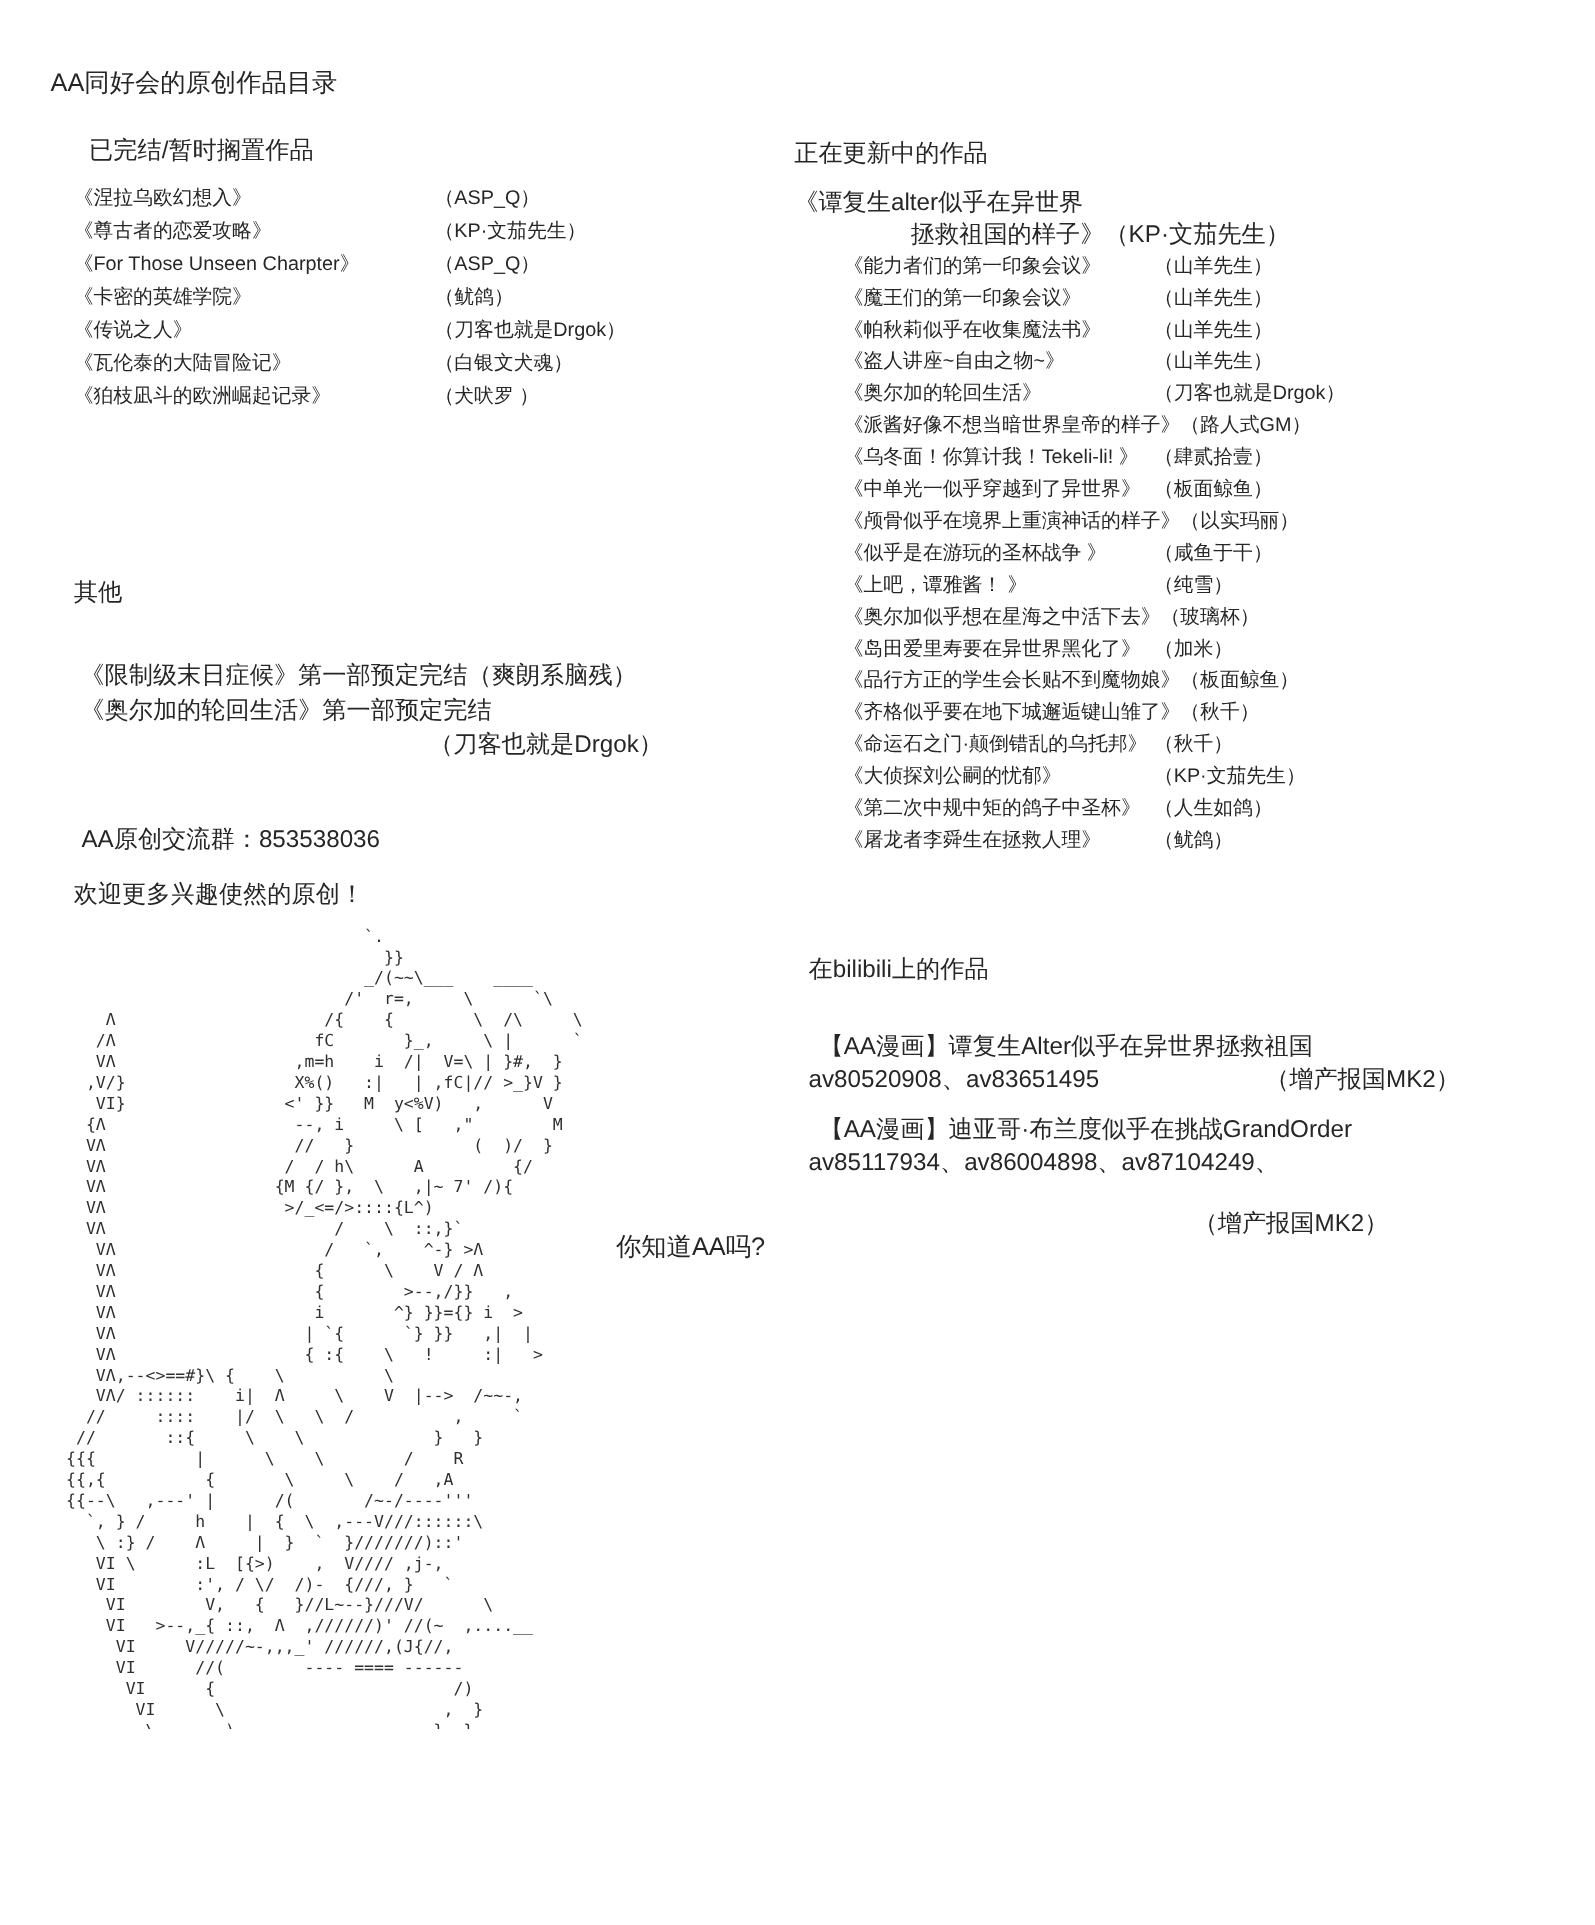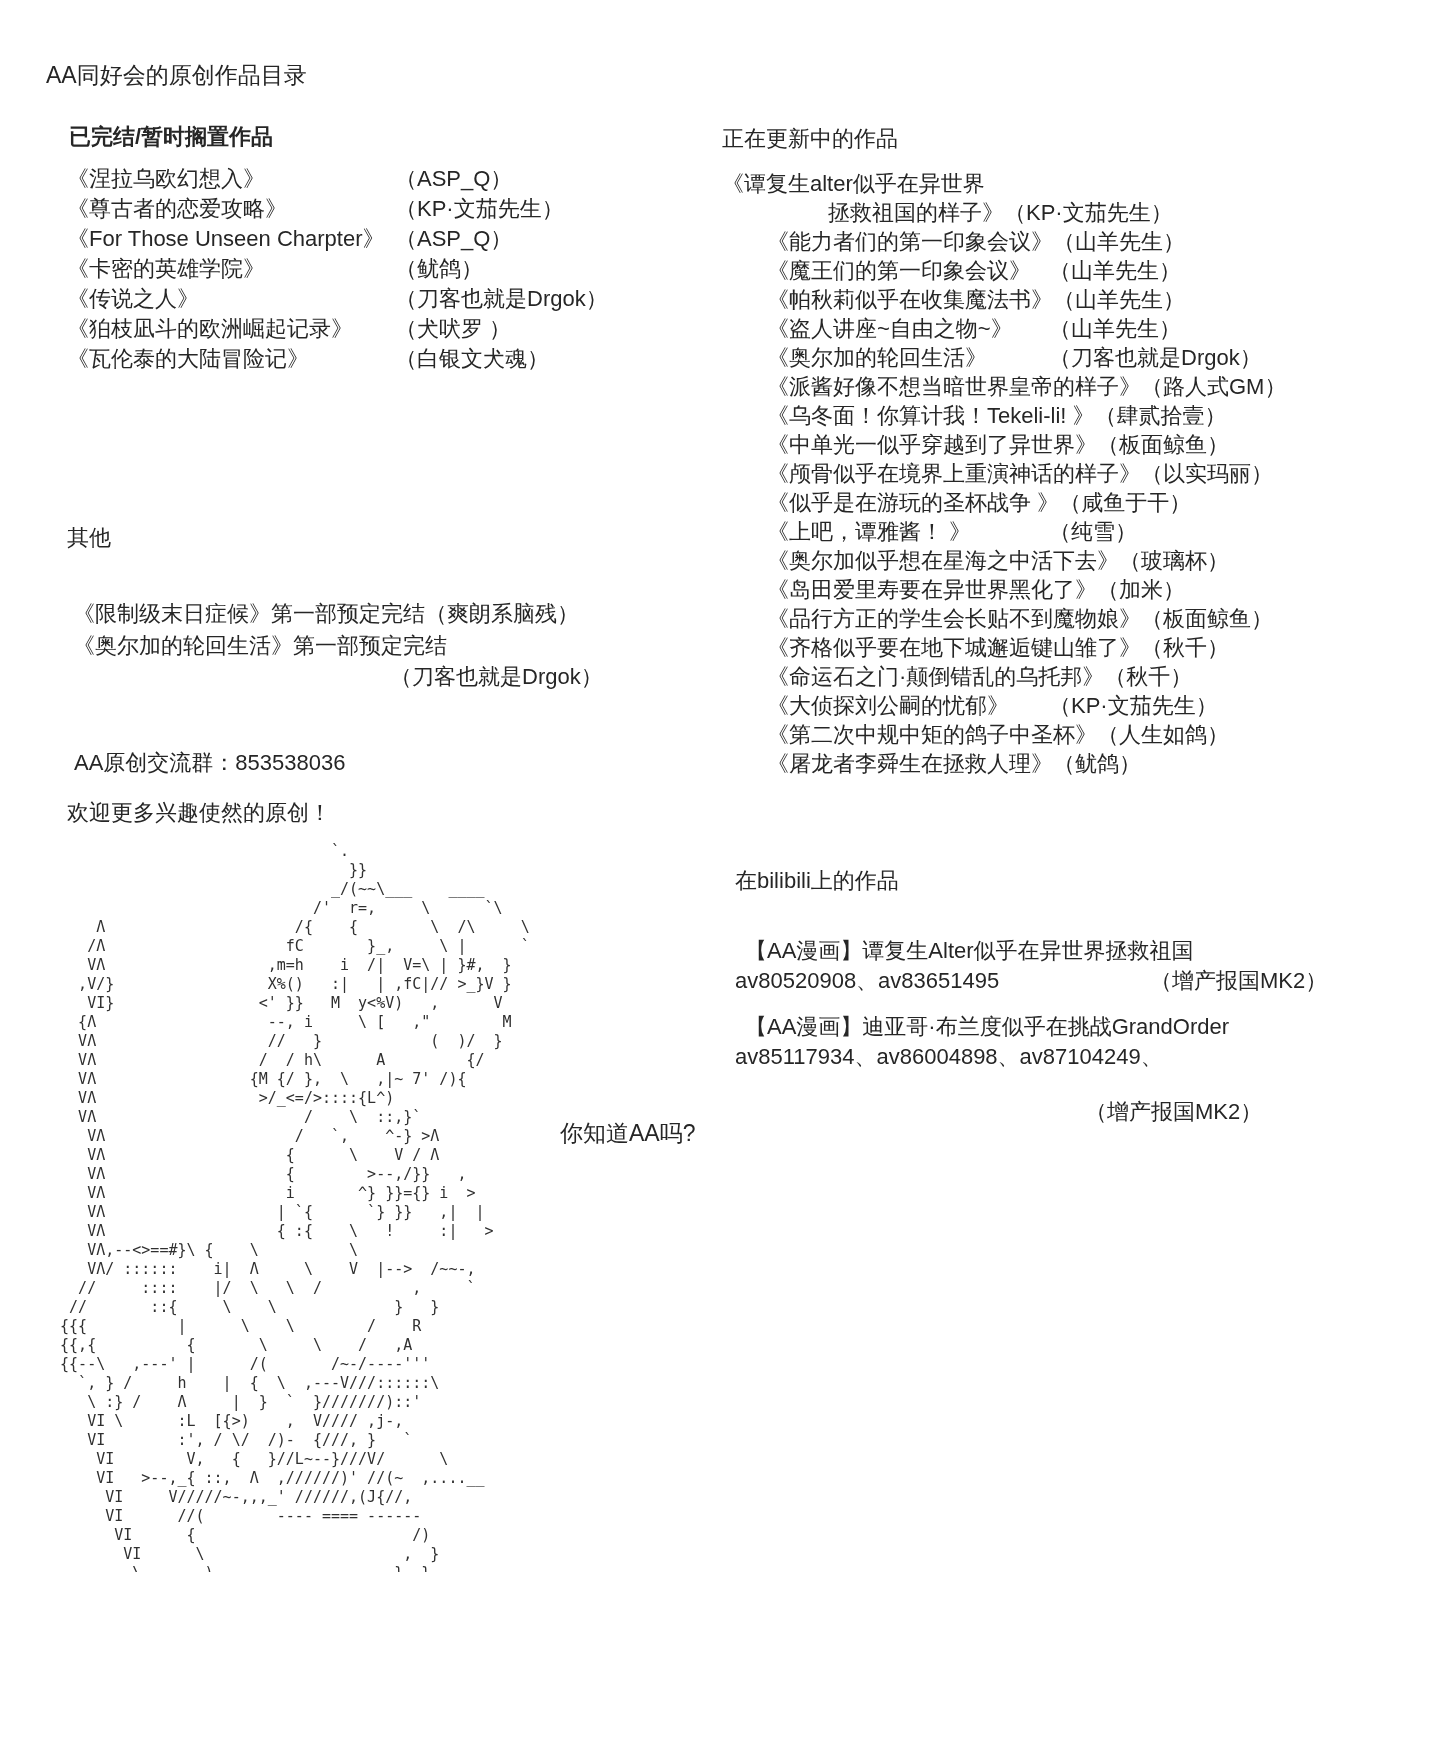--- a/index.html
+++ b/index.html
@@ -8,21 +8,21 @@
     width:1450px;height:1572px;
     background:#ffffff;
     color:#262626;
     font-family:"Liberation Sans","DejaVu Sans",sans-serif;
     overflow:hidden;
   }
   .abs{position:absolute;}
   .doc-title{left:46px;top:60px;font-size:23px;}
   .sec-header{font-size:22px;}
   .work-list{display:flex;flex-direction:column;}
-  .work-row{display:flex;font-size:22px;line-height:30px;white-space:nowrap;}
+  .work-row{display:flex;font-size:18px;line-height:30px;white-space:nowrap;}
   .work-row .t{flex:none;min-width:328px;}
   .ongoing .work-row{line-height:29px;margin-left:45px;}
   .ongoing .work-row .t{min-width:282px;}
   .first-work{font-size:22px;line-height:29px;white-space:nowrap;}
   .first-work .l2{display:flex;}
   .first-work .l2 .t2{width:282px;text-align:right;}
   .other-lines{font-size:22px;line-height:32px;white-space:nowrap;}
   .plain{font-size:22px;white-space:nowrap;}
   .bili-line{font-size:22px;white-space:nowrap;}
   .bili-credit-inline{position:absolute;left:415px;top:0;}
@@ -34,21 +34,21 @@
     white-space:pre;
   }
 </style>
 </head>
 <body>
 
 <div class="page">
 
   <div class="abs doc-title">AA同好会的原创作品目录</div>
 
-  <div class="abs sec-header" style="left:69px;top:122px;font-weight:bold;">已完结/暂时搁置作品</div>
+  <div class="abs sec-header" style="left:81px;top:122px;">已完结/暂时搁置作品</div>
 
   <div class="abs work-list" style="left:67px;top:164px;">
     <div class="work-row">
         <span class="t">《涅拉乌欧幻想入》</span>
         <span>（ASP_Q）</span>
       </div>
     <div class="work-row">
         <span class="t">《尊古者的恋爱攻略》</span>
         <span>（KP·文茄先生）</span>
       </div>
@@ -58,26 +58,26 @@
       </div>
     <div class="work-row">
         <span class="t">《卡密的英雄学院》</span>
         <span>（鱿鸽）</span>
       </div>
     <div class="work-row">
         <span class="t">《传说之人》</span>
         <span>（刀客也就是Drgok）</span>
       </div>
     <div class="work-row">
+        <span class="t">《瓦伦泰的大陆冒险记》</span>
+        <span>（白银文犬魂）</span>
+      </div>
+    <div class="work-row">
         <span class="t">《狛枝凪斗的欧洲崛起记录》</span>
         <span>（犬吠罗 ）</span>
-      </div>
-    <div class="work-row">
-        <span class="t">《瓦伦泰的大陆冒险记》</span>
-        <span>（白银文犬魂）</span>
       </div>
   </div>
 
   <div class="abs sec-header" style="left:67px;top:523px;">其他</div>
   <div class="abs other-lines" style="left:73px;top:598px;">
     <div>《限制级末日症候》第一部预定完结（爽朗系脑残）</div>
     <div>《奥尔加的轮回生活》第一部预定完结</div>
   </div>
   <div class="abs plain" style="left:390px;top:662px;">（刀客也就是Drgok）</div>
 

